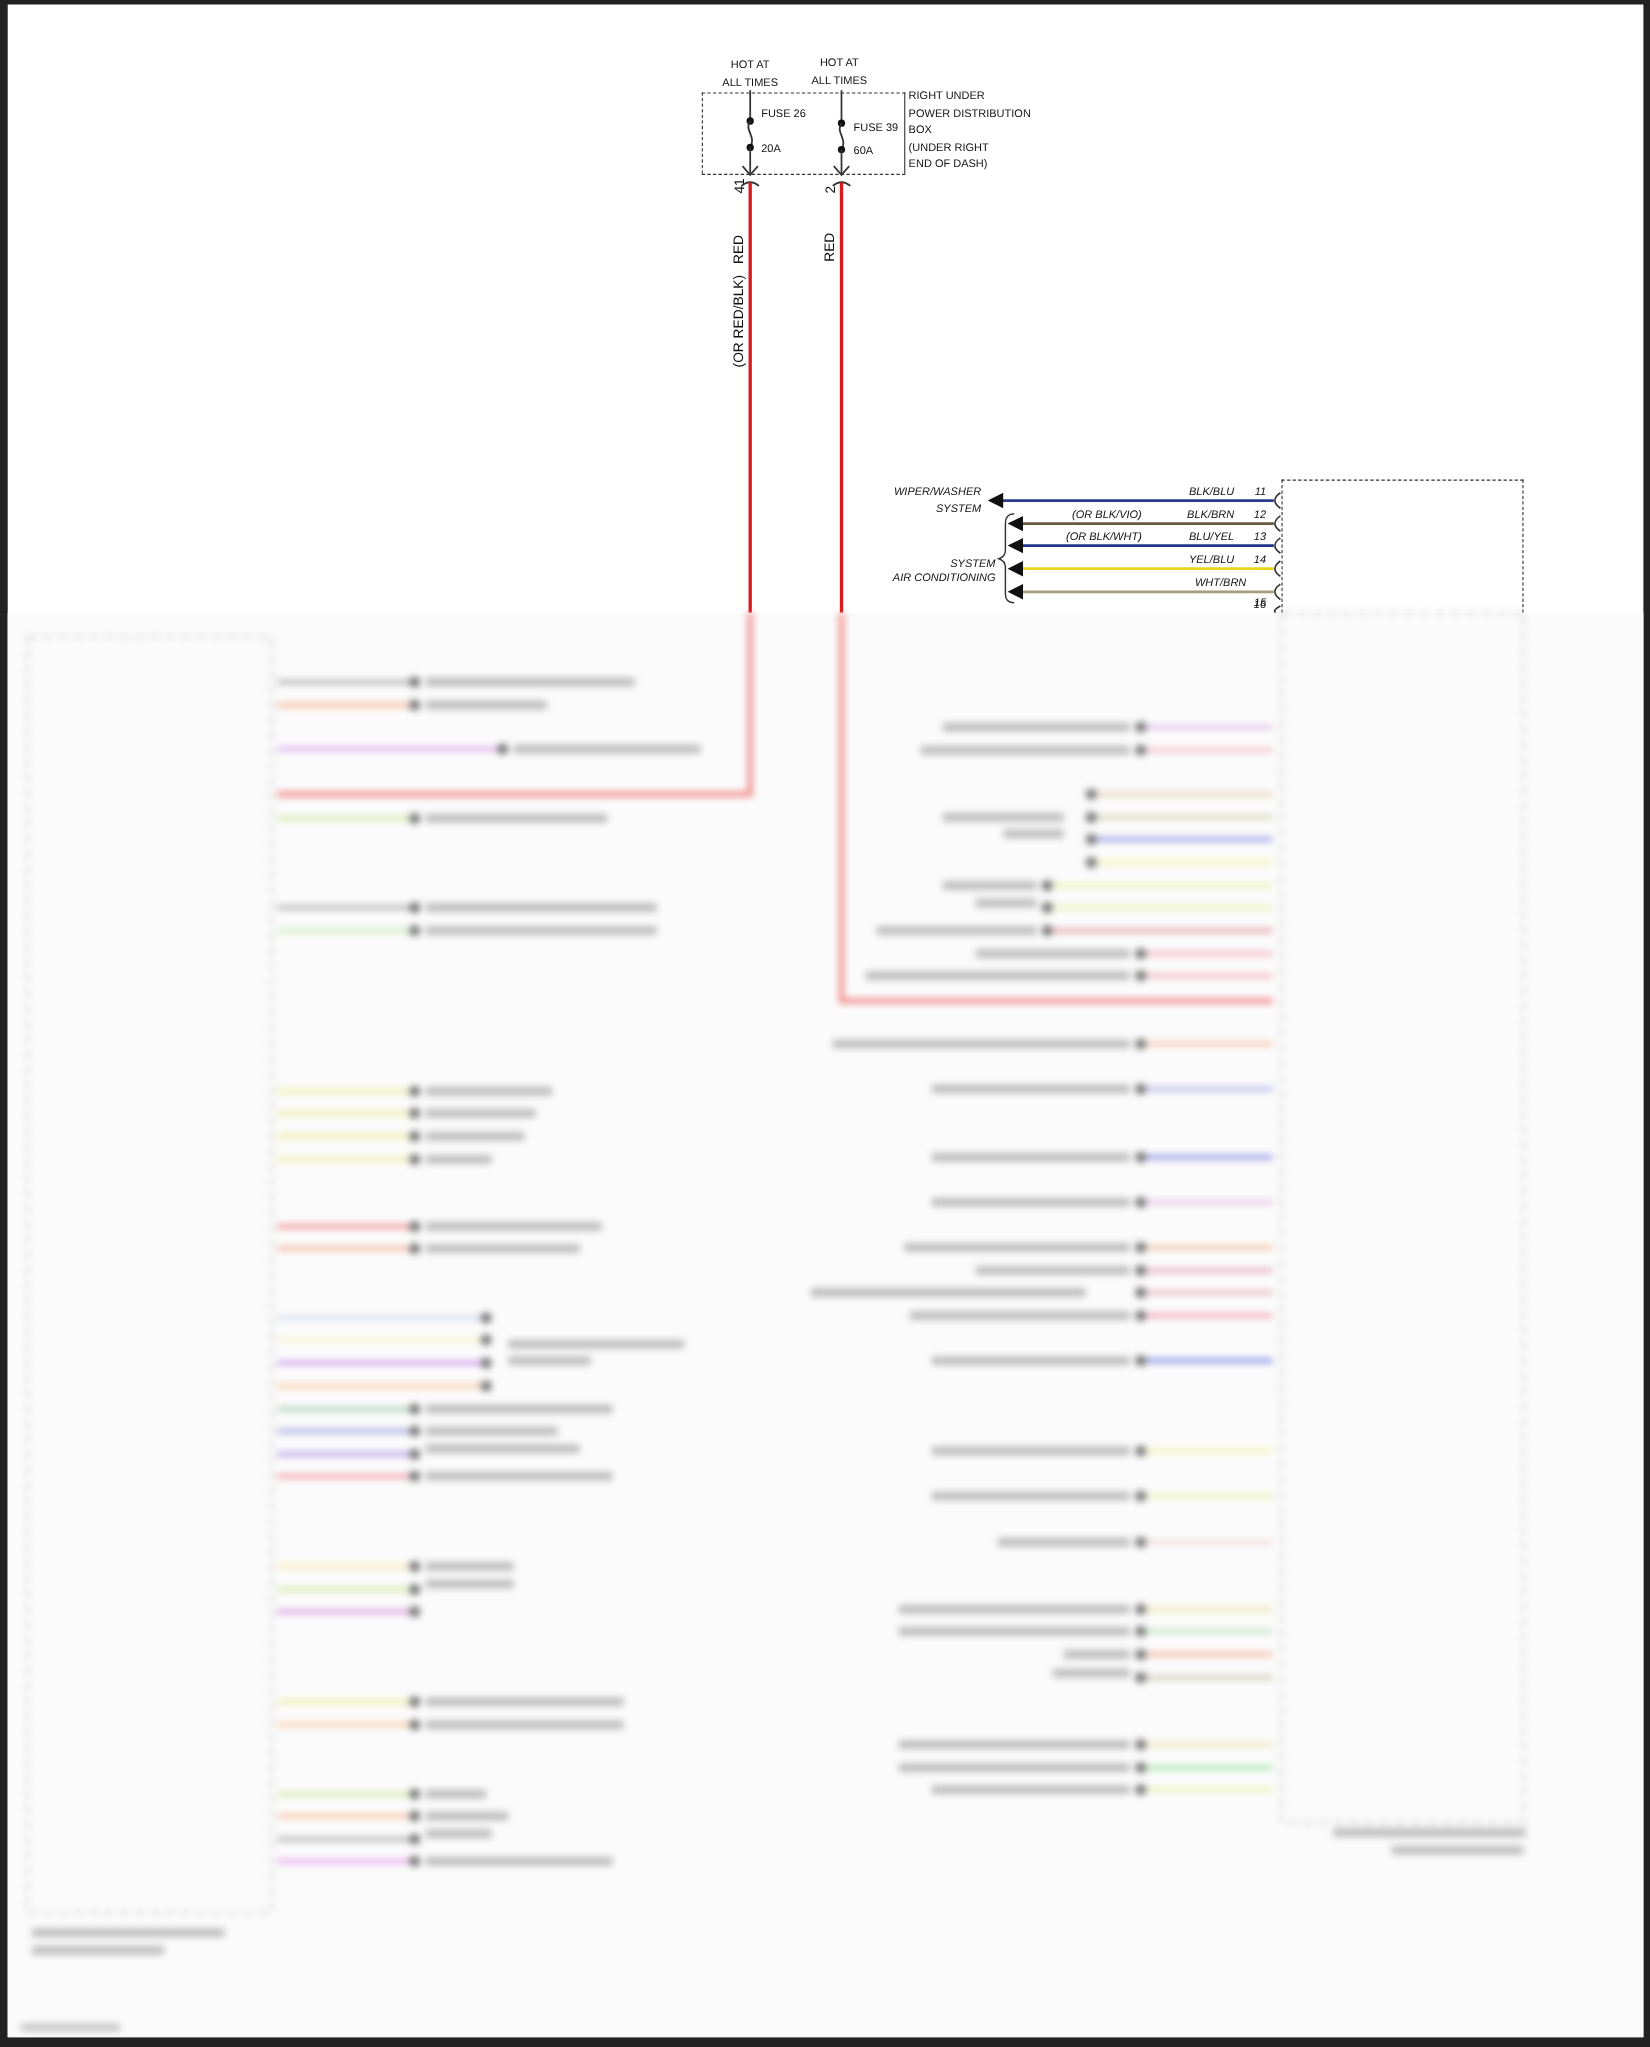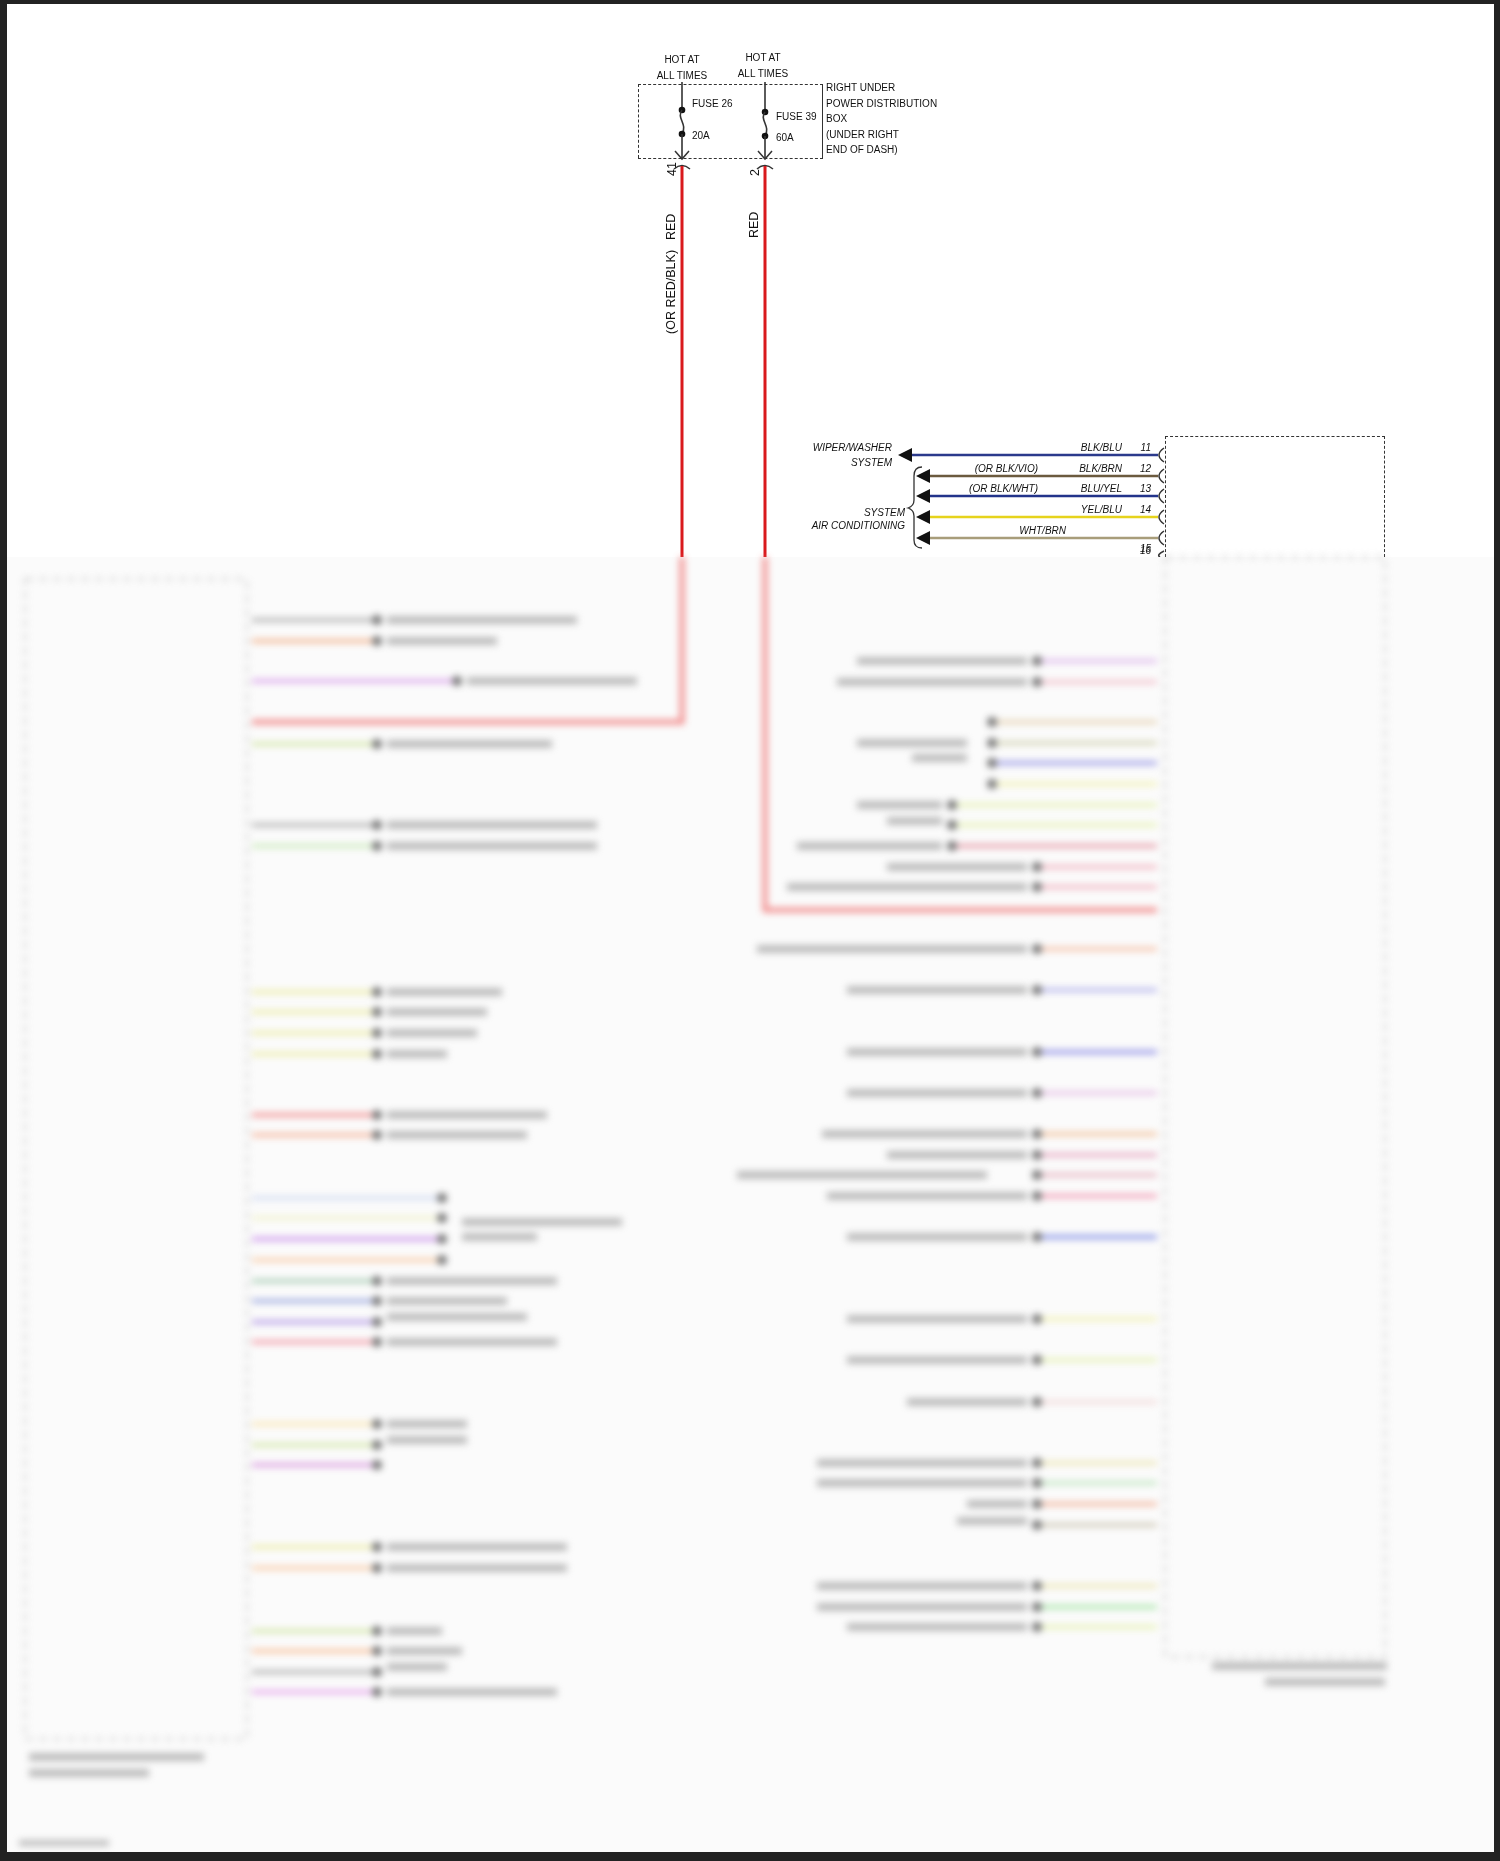--- a/index.html
+++ b/index.html
@@ -114,21 +114,21 @@
       <path d="M1164 510 Q1154 517 1164 524"></path>
       <path d="M1164 531 Q1154 538 1164 545"></path>
       <path d="M1164 551 Q1156 555 1160 557"></path>
     </g>
   </svg>
 
   <div class="txt r" style="left:1040px; top:440px; width:82px;">BLK/BLU</div>
   <div class="txt r" style="left:1040px; top:461px; width:82px;">BLK/BRN</div>
   <div class="txt r" style="left:1040px; top:481px; width:82px;">BLU/YEL</div>
   <div class="txt r" style="left:1040px; top:502px; width:82px;">YEL/BLU</div>
-  <div class="txt r" style="left:984px; top:523px; width:82px;text-align:right;">WHT/BRN</div>
+  <div class="txt r" style="left:1051px; top:523px; width:82px;text-align:right;">WHT/BRN</div>
 
   <div class="txt r" style="left:920px; top:461px; width:118px;">(OR BLK/VIO)</div>
   <div class="txt r" style="left:920px; top:481px; width:118px;">(OR BLK/WHT)</div>
 
   <div class="txt r" style="left:1125px; top:440px; width:26px;">11</div>
   <div class="txt r" style="left:1125px; top:461px; width:26px;">12</div>
   <div class="txt r" style="left:1125px; top:481px; width:26px;">13</div>
   <div class="txt r" style="left:1125px; top:502px; width:26px;">14</div>
   <div class="txt r" style="left:1125px; top:541px; width:26px;">15</div>
   <div class="txt r" style="left:1125px; top:543px; width:26px;">16</div>

